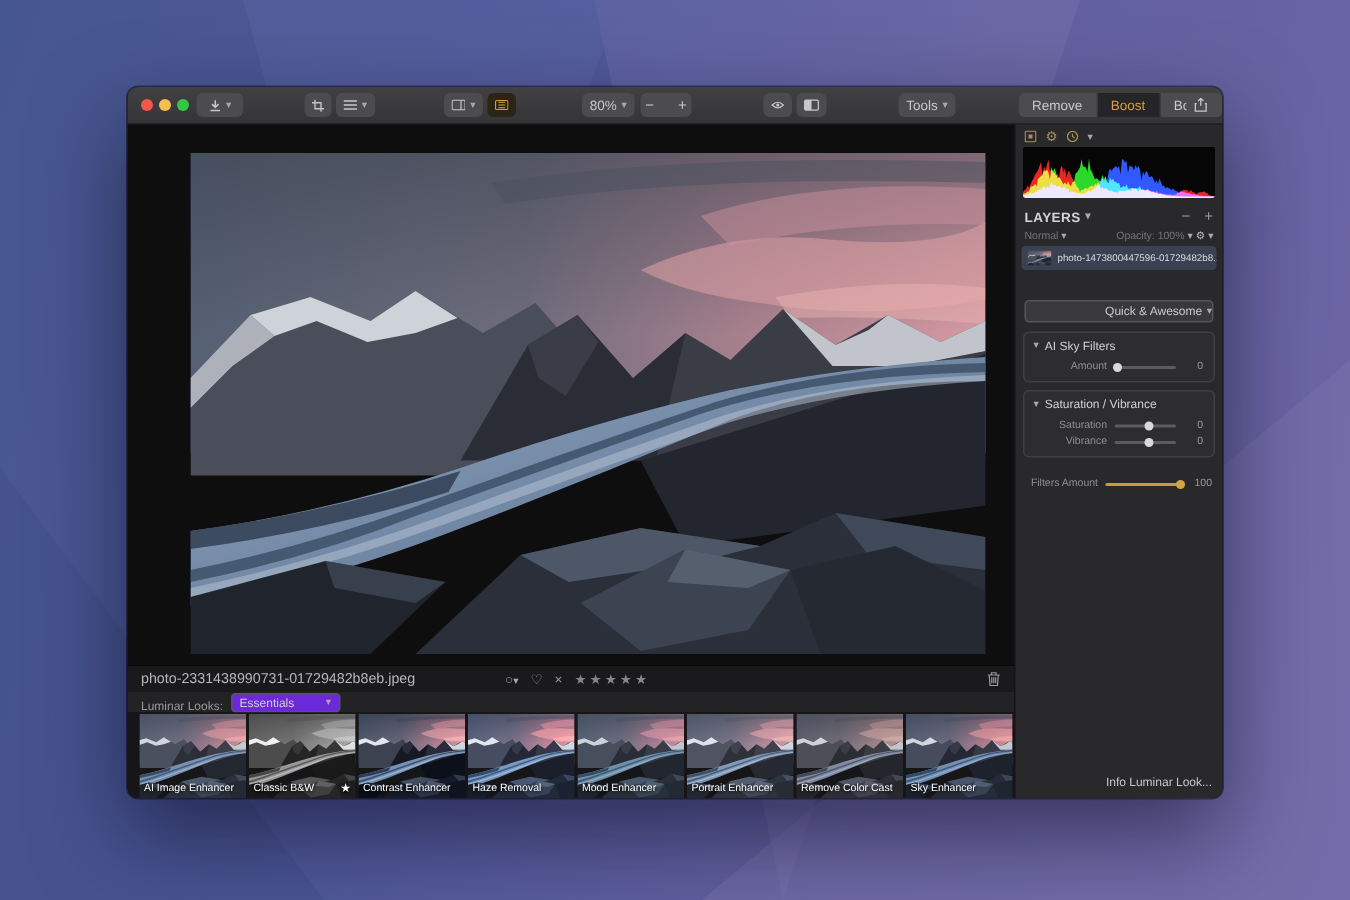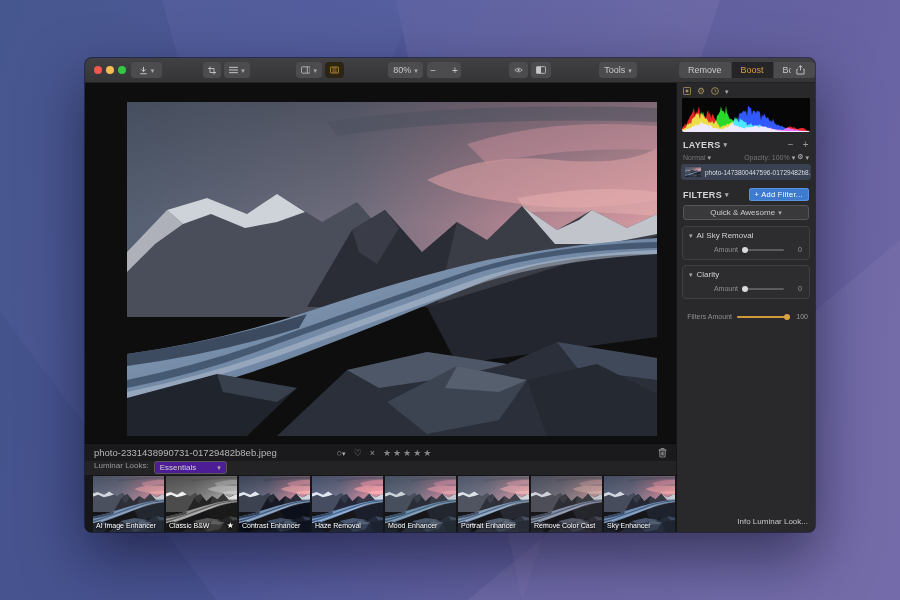--- a/index.html
+++ b/index.html
@@ -42,24 +42,24 @@
   .photo svg{display:block;width:100%;height:100%}
 
   .statusbar{height:18px;flex:none;background:#1a1a1c;border-top:1px solid #09090a;position:relative;
              display:flex;align-items:center;padding:0 9px;box-sizing:border-box}
   .filename{font-size:9.5px;color:#b7b7b9}
   .center-icons{position:absolute;left:300px;transform:translateX(-50%);display:flex;align-items:center;
                 gap:8px;color:#96969a;font-size:9px}
   .stars{font-size:9px;color:#87878b;letter-spacing:2px}
   .trash{margin-left:auto;color:#9a9a9c;cursor:pointer;display:flex}
 
-  .looksbar{height:14px;flex:none;background:#232325;display:flex;align-items:flex-start;gap:5px;
+  .looksbar{height:14px;flex:none;background:#232325;display:flex;align-items:flex-end;gap:5px;
             padding:0 9px;box-sizing:border-box}
   .looks-label{font-size:8px;color:#98989a}
-  .looks-group{height:11px;background:#4c1d95;border:1px solid #57575a;border-radius:3px;color:#cfcfd1;
+  .looks-group{height:11px;background:#6d28d9;border:1px solid #57575a;border-radius:3px;color:#cfcfd1;
                font-size:8px;display:flex;align-items:center;gap:21px;padding:0 5px;cursor:pointer}
   .strip{flex:1;background:#161618;display:flex;gap:2px;padding:1px 0 0 8px;overflow:hidden;min-height:0}
   .look-thumb{width:71px;flex:none;position:relative;cursor:pointer;overflow:hidden}
   .look-thumb svg{display:block;width:100%;height:100%}
   .look-name{position:absolute;left:3px;bottom:3px;font-size:7px;color:#fff;white-space:nowrap;
              text-shadow:0 1px 2px rgba(0,0,0,.9)}
   .look-star{position:absolute;right:3px;bottom:2px;font-size:8px;color:#fff;text-shadow:0 1px 2px #000}
   .fx0{filter:saturate(1.15) brightness(1.02)}
   .fx1{filter:grayscale(1) contrast(1.15) brightness(1.08)}
   .fx2{filter:contrast(1.25)}
@@ -81,22 +81,22 @@
   .lh-right{margin-left:auto;color:#9c9c9e;display:flex;gap:9px;font-size:10px;font-weight:normal}
   .lh-right span{cursor:pointer}
   .blend-row{display:flex;align-items:center;gap:2px;padding:0 6px 3px;color:#76767a;font-size:7px}
   .blend-right{margin-left:auto;display:flex;align-items:center;gap:2px}
   .layer-row{margin:0 4px 5px;background:#3a4150;border-radius:3px;height:16px;display:flex;
              align-items:center;gap:4px;padding:0 4px;color:#d6dbe5;font-size:6.5px;white-space:nowrap;
              overflow:hidden;cursor:pointer}
   .layer-row svg{flex:none;border-radius:1px}
   .add-btn{margin-left:auto;background:#3d7ad0;border-radius:3px;color:#fff;font-size:7.5px;
            font-weight:normal;padding:2px 6px;cursor:pointer;box-shadow:inset 0 0 0 1px #5b92de}
-  .group-btn{margin:1px 6px 6px;height:13px;background:#39393c;border:1px solid #56565a;border-radius:3px;
-             color:#cbcbcd;font-size:8px;display:flex;align-items:center;justify-content:center;gap:3px;cursor:pointer}
+  .group-btn{margin:15px 6px 6px;height:13px;background:#39393c;border:1px solid #56565a;border-radius:3px;
+             color:#cbcbcd;font-size:8px;display:flex;align-items:center;justify-content:flex-end;gap:3px;cursor:pointer}
   .cards{padding:0 5px;display:flex;flex-direction:column;gap:5px}
   .card{border:1px solid #404043;border-radius:4px;background:#2d2d30;padding-bottom:5px}
   .card-head{display:flex;align-items:center;gap:4px;padding:4px 6px 3px;color:#d2d2d4;font-size:8px;cursor:pointer}
   .s-row{display:flex;align-items:center;gap:5px;padding:3px 7px 1px}
   .s-label{width:48px;flex:none;text-align:right;color:#8f8f92;font-size:7px}
   .s-track{flex:1;height:2px;background:#5c5c5f;border-radius:1px;position:relative;cursor:pointer}
   .s-fill{position:absolute;left:0;top:0;bottom:0;background:#cf9a3c;border-radius:1px}
   .s-thumb{position:absolute;top:50%;width:6px;height:6px;border-radius:50%;background:#d9d9db;
            transform:translate(-50%,-50%)}
   .s-thumb.amber{background:#d8a345}
@@ -365,53 +365,55 @@
           <span class="chev">▾</span>
         </span>
       </div>
       <div class="layer-row">
         <svg width="16" height="10" viewBox="0 0 530 334" preserveAspectRatio="xMidYMid slice">
             <use href="#photoArt"></use>
           </svg>
         <span>photo-1473800447596-01729482b8...</span>
       </div>
 
-      <div class="sec-head">
-        <span>FILTERS</span>
-        <span class="chev">▾</span>
-        <span class="add-btn">+ Add Filter...</span>
-      </div>
       <div class="group-btn">
         <span>Quick &amp; Awesome</span>
         <span class="chev">▾</span>
       </div>
 
       <div class="cards">
           <div class="card">
             <div class="card-head">
               <span class="chev">▾</span>
-              <span>AI Sky Removal</span>
+              <span>AI Sky Filters</span>
             </div>
             <div class="s-row">
               <span class="s-label">Amount</span>
               <span class="s-track">
                 <span class="s-thumb" style="left: 4%;"></span>
               </span>
               <span class="s-val">0</span>
             </div>
           </div>
           <div class="card">
             <div class="card-head">
               <span class="chev">▾</span>
-              <span>Clarity</span>
+              <span>Saturation / Vibrance</span>
             </div>
             <div class="s-row">
-              <span class="s-label">Amount</span>
+              <span class="s-label">Saturation</span>
               <span class="s-track">
-                <span class="s-thumb" style="left: 4%;"></span>
+                <span class="s-thumb" style="left: 55%;"></span>
+              </span>
+              <span class="s-val">0</span>
+            </div>
+            <div class="s-row">
+              <span class="s-label">Vibrance</span>
+              <span class="s-track">
+                <span class="s-thumb" style="left: 55%;"></span>
               </span>
               <span class="s-val">0</span>
             </div>
           </div>
         </div>
 
       <div class="s-row amount-row">
         <span class="s-label">Filters Amount</span>
         <span class="s-track" id="amt-track">
           <span class="s-fill" id="amt-fill" style="width: 95%;"></span>

